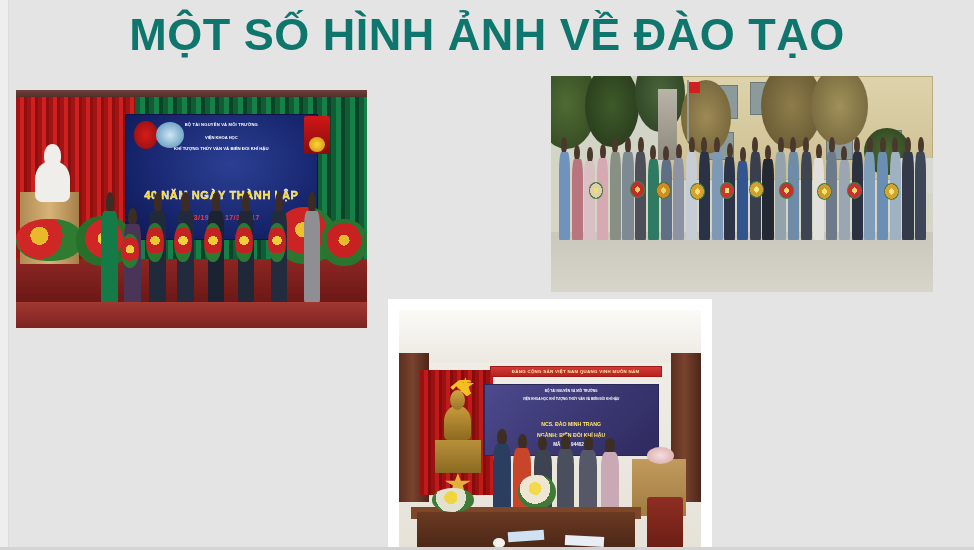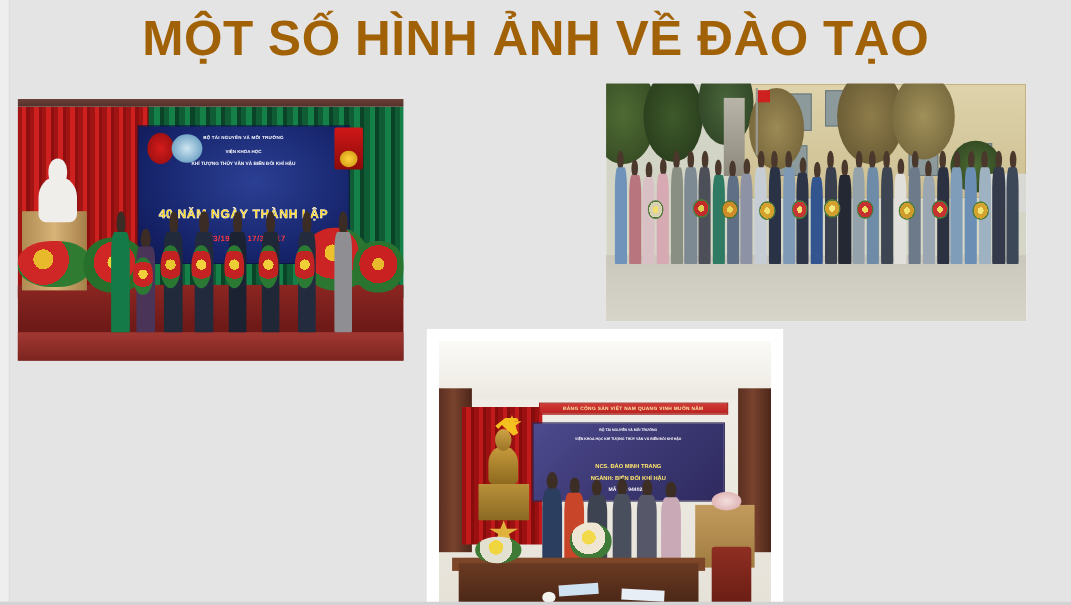--- a/index.html
+++ b/index.html
@@ -192,21 +192,21 @@
   .p3-chair { position:absolute; right:6%; bottom:0; width:12%; height:22%;
               background:linear-gradient(#8f2e22,#6a1d14); border-radius:3px 3px 0 0; }
   .p3-cabinet { position:absolute; right:5%; top:62%; width:18%; height:24%;
               background:linear-gradient(#c29a5e,#a07c40); }
 </style>
 </head>
 <body style="background: rgb(228, 228, 228);">
 
 <div class="left-strip"></div>
 
-<div class="slide-title" style="color: #a16207;">MỘT SỐ HÌNH ẢNH VỀ ĐÀO TẠO</div>
+<div class="slide-title" style="color: #0f766e;">MỘT SỐ HÌNH ẢNH VỀ ĐÀO TẠO</div>
 
 <div class="photo" id="photo-ceremony">
   <div class="inner">
     <div class="p1-green-right"></div>
     <div class="p1-curtain-red"></div>
     <div class="p1-stagetop"></div>
 
     <div class="p1-banner">
       <div class="bn-l1">BỘ TÀI NGUYÊN VÀ MÔI TRƯỜNG</div>
       <div class="bn-l2">VIỆN KHOA HỌC</div>

